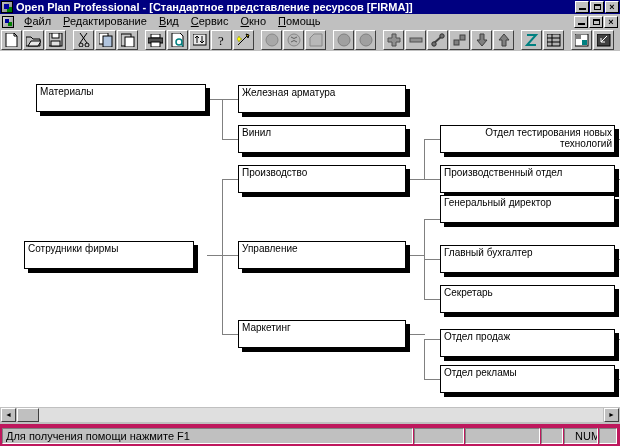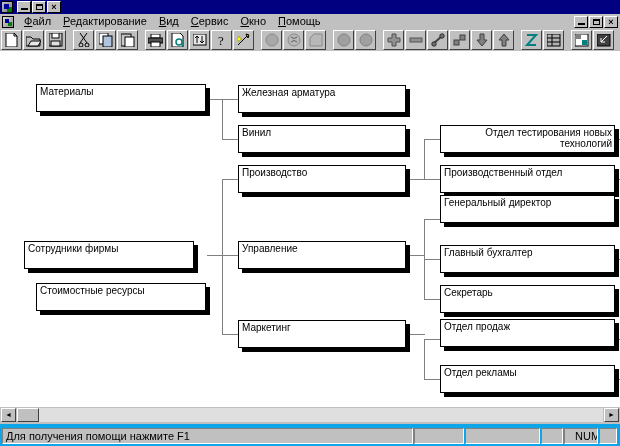--- a/index.html
+++ b/index.html
@@ -119,21 +119,21 @@
   .sthumb{
     position:absolute;left:0;top:0;width:22px;height:14px;background:#c0c0c0;
     border-top:1px solid #fff;border-left:1px solid #fff;
     border-right:1px solid #404040;border-bottom:1px solid #404040;
     box-sizing:border-box;
   }
 
   
   .statusbar{
     position:absolute;left:0;top:424px;width:620px;height:22px;
-    background:#0ea5e9;display:flex;align-items:center;padding:2px 2px 0 2px;
+    background:#be185d;display:flex;align-items:center;padding:2px 2px 0 2px;
     box-sizing:border-box;
   }
   .spanel{
     height:16px;background:#c0c0c0;box-sizing:border-box;
     border-top:1px solid #808080;border-left:1px solid #808080;
     border-right:1px solid #fff;border-bottom:1px solid #fff;
     font-size:11px;line-height:14px;color:#000;padding-left:3px;
     overflow:hidden;white-space:nowrap;margin-right:1px;
   }
   .spanel.grow{flex:1;}
@@ -143,20 +143,21 @@
   .spanel.w4{width:34px;text-align:center;padding-left:10px;}
   .spanel.w5{width:18px;}
 </style>
 </head>
 <body>
 
 <div class="app">
 
   <div class="titlebar">
     <div class="tb-icon"></div>
+    <div class="tb-title">Open Plan Professional - [Стандартное представление ресурсов [FIRMA]]</div>
     <div class="winbtns">
       <div class="winbtn min"></div>
       <div class="winbtn max"></div>
       <div class="winbtn cls">×</div>
     </div>
   </div>
 
   <div class="menubar">
     <div class="mdi-icon"></div>
     <div class="menuitem"><span class="u">Ф</span>айл</div>
@@ -370,23 +371,20 @@
     <div class="conn h" style="left:614px;top:208px;width:8px;"></div>
     <div class="conn h" style="left:614px;top:288px;width:8px;"></div>
     <div class="conn h" style="left:614px;top:328px;width:8px;"></div>
 
     <div class="node" style="left:36px;top:33px;width:170px;height:28px;">
       <div class="lbl">Материалы</div>
     </div>
     <div class="node" style="left:24px;top:190px;width:170px;height:28px;">
       <div class="lbl">Сотрудники фирмы</div>
     </div>
-    <div class="node" style="left:36px;top:232px;width:170px;height:28px;">
-      <div class="lbl">Стоимостные ресурсы</div>
-    </div>
 
     <div class="node" style="left:238px;top:34px;width:168px;height:28px;">
       <div class="lbl">Железная арматура</div>
     </div>
     <div class="node" style="left:238px;top:74px;width:168px;height:28px;">
       <div class="lbl">Винил</div>
     </div>
     <div class="node" style="left:238px;top:114px;width:168px;height:28px;">
       <div class="lbl">Производство</div>
     </div>
@@ -405,21 +403,21 @@
     </div>
     <div class="node" style="left:440px;top:144px;width:175px;height:28px;">
       <div class="lbl">Генеральный директор</div>
     </div>
     <div class="node" style="left:440px;top:194px;width:175px;height:28px;">
       <div class="lbl">Главный бухгалтер</div>
     </div>
     <div class="node" style="left:440px;top:234px;width:175px;height:28px;">
       <div class="lbl">Секретарь</div>
     </div>
-    <div class="node" style="left:440px;top:268px;width:175px;height:28px;">
+    <div class="node" style="left:440px;top:278px;width:175px;height:28px;">
       <div class="lbl">Отдел продаж</div>
     </div>
     <div class="node" style="left:440px;top:314px;width:175px;height:28px;">
       <div class="lbl">Отдел рекламы</div>
     </div>
 
   </div>
 
   <div class="hscroll">
     <div class="sbtn">◄</div>

